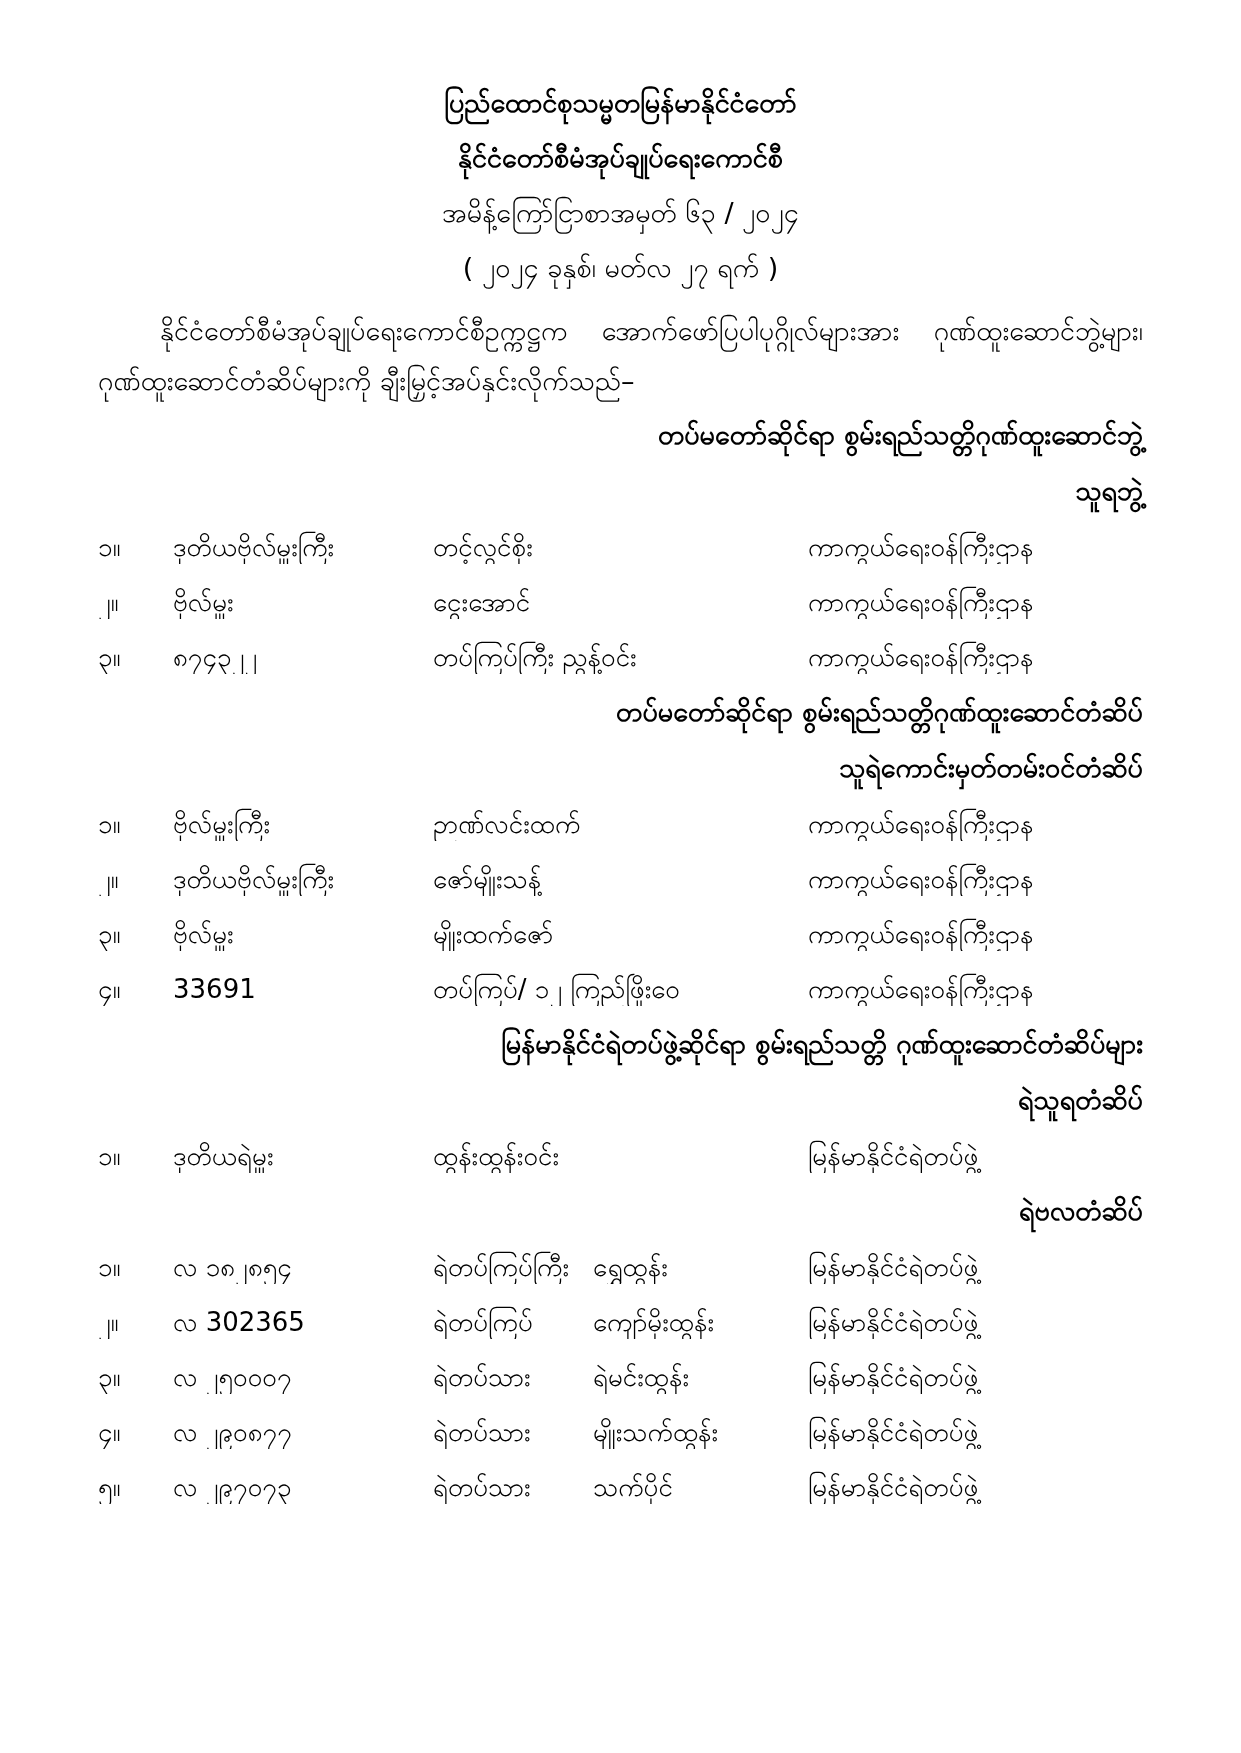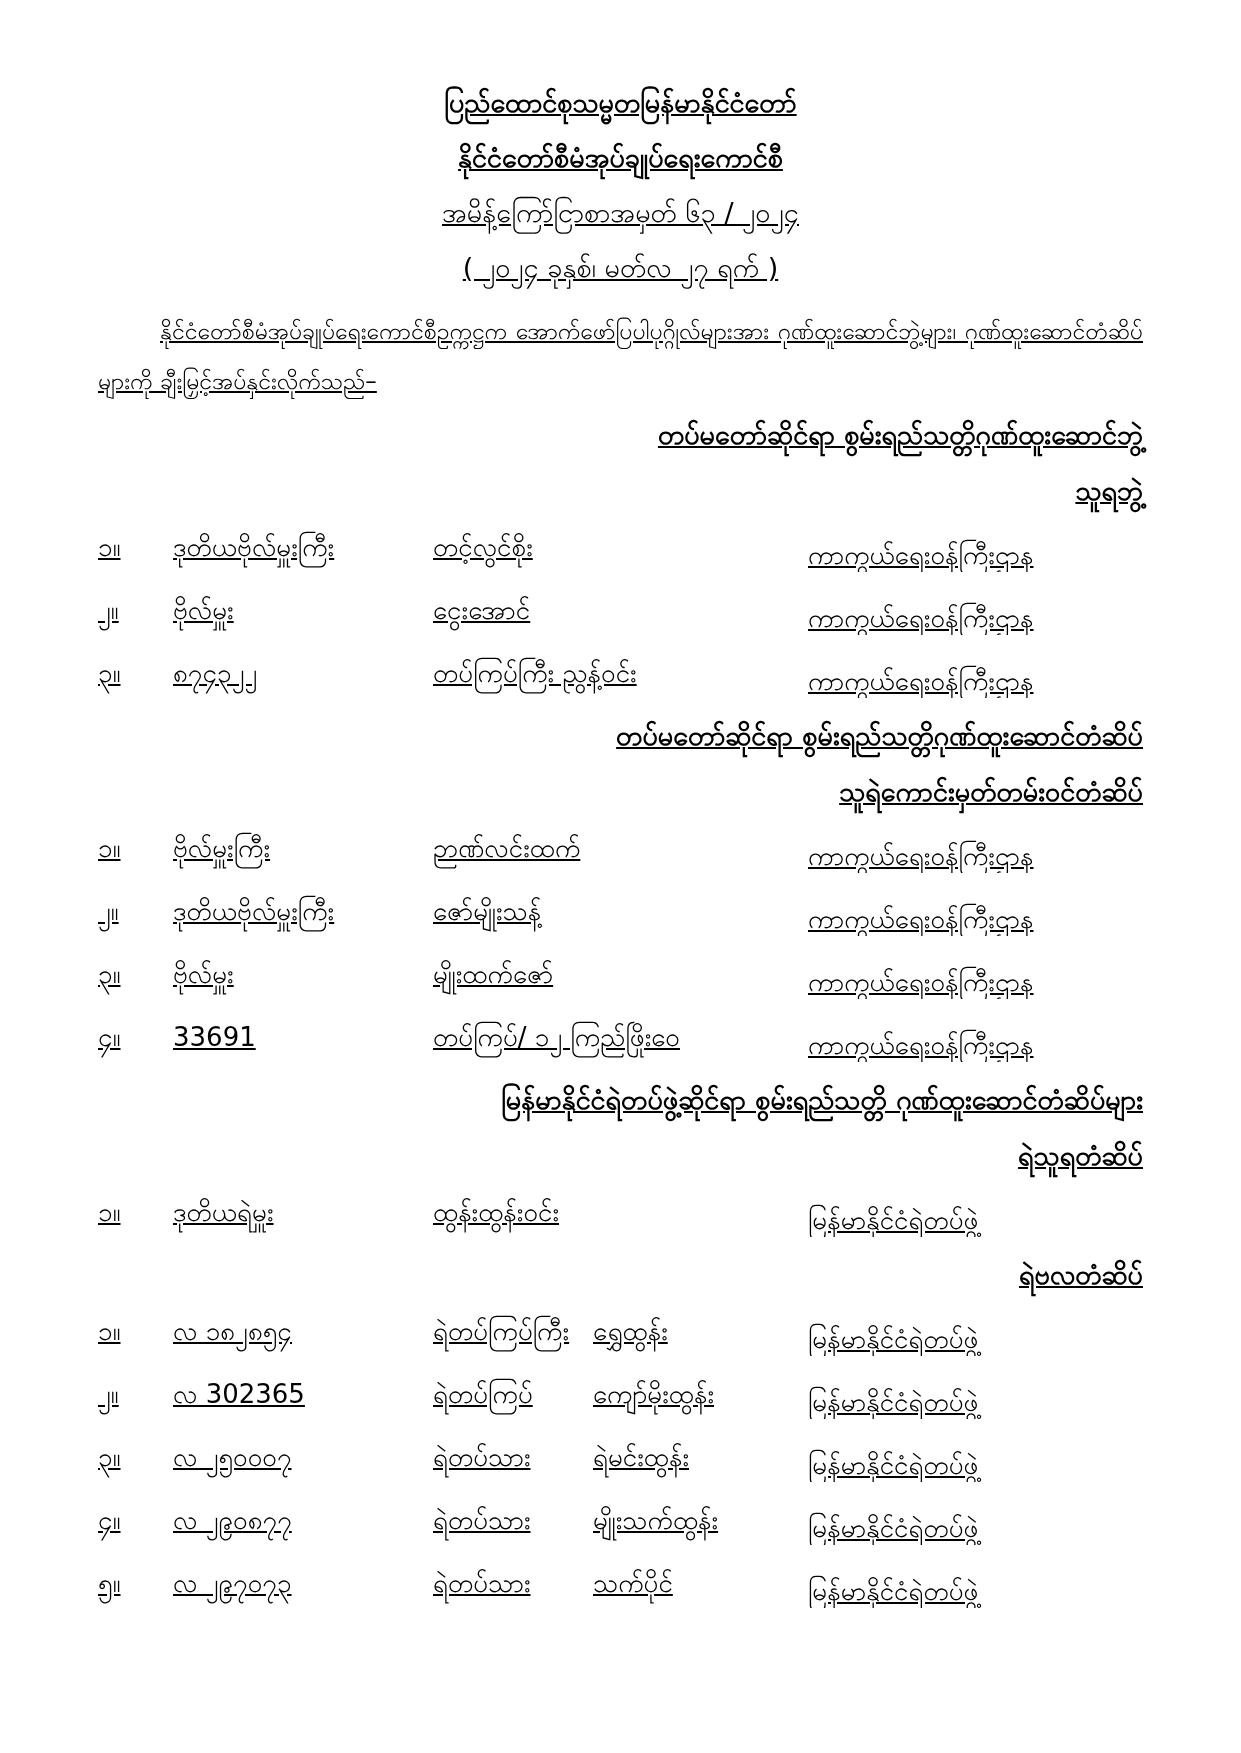--- a/index.html
+++ b/index.html
@@ -10,31 +10,30 @@
     min-height: 1753px;
     background: #ffffff;
     color: #000000;
     font-family: "DejaVu Sans", sans-serif;
   }
   .page {
     width: 1241px;
     min-height: 1753px;
     padding: 86px 98px 40px 98px;
     background: #ffffff;
-    text-decoration: underline;
   }
   .center { text-align: center; }
   .tline {
     font-size: 27px;
     line-height: 34px;
     margin-bottom: 21px;
   }
   .bold { font-weight: 700; }
   .intro {
-    font-size: 23px;
+    font-size: 27px;
     line-height: 50px;
     text-align: justify;
     text-indent: 62px;
     margin: 6px 0 12px 0;
   }
   .sec-heading, .sec-subheading {
     font-size: 27px;
     font-weight: 700;
     text-align: right;
     line-height: 34px;
@@ -46,21 +45,21 @@
     line-height: 34px;
     margin-bottom: 21px;
     white-space: nowrap;
   }
   .row > span { overflow: hidden; }
   .c-no   { flex: 0 0 75px; }
   .c-rank { flex: 0 0 260px; }
   .c-name { flex: 0 0 375px; }
   .c-rank-sm { flex: 0 0 160px; }
   .c-name-sm { flex: 0 0 215px; }
-  .c-org  { flex: 1 1 auto; margin-top: 8px; }
+  .c-org  { flex: 1 1 auto; }
 </style>
 </head>
 <body>
 
 <div class="page">
 
   <div class="center">
     <div class="tline bold">ပြည်ထောင်စုသမ္မတမြန်မာနိုင်ငံတော်</div>
     <div class="tline bold">နိုင်ငံတော်စီမံအုပ်ချုပ်ရေးကောင်စီ</div>
     <div class="tline">အမိန့်ကြော်ငြာစာအမှတ်  ၆၃ / ၂၀၂၄</div>

